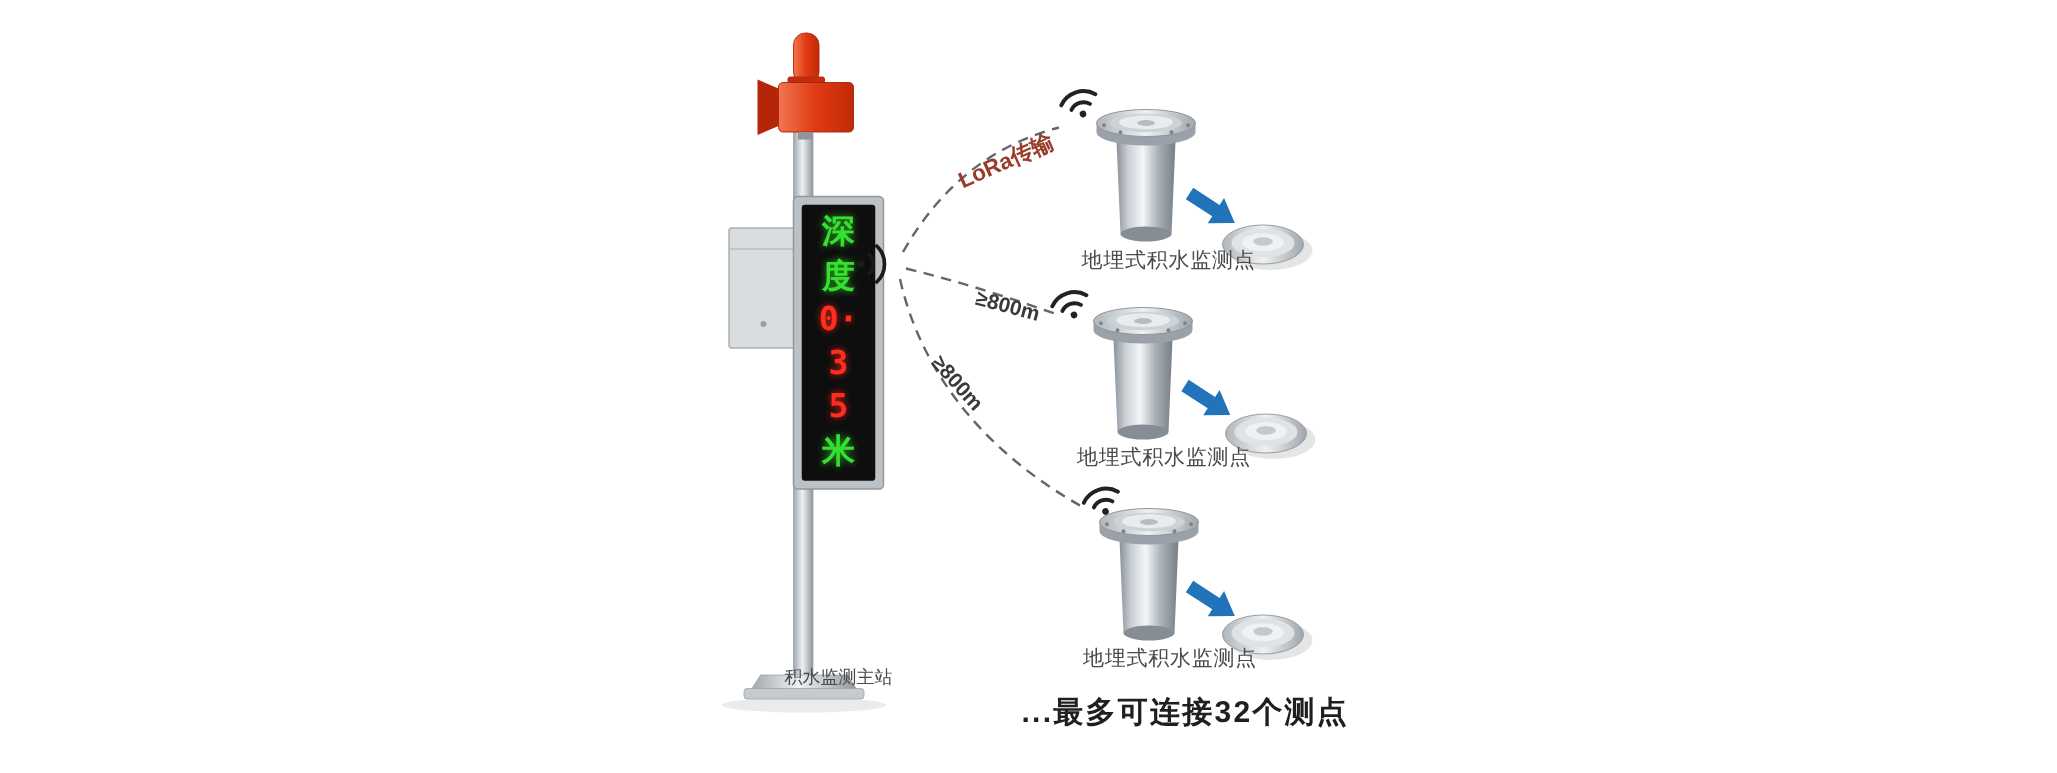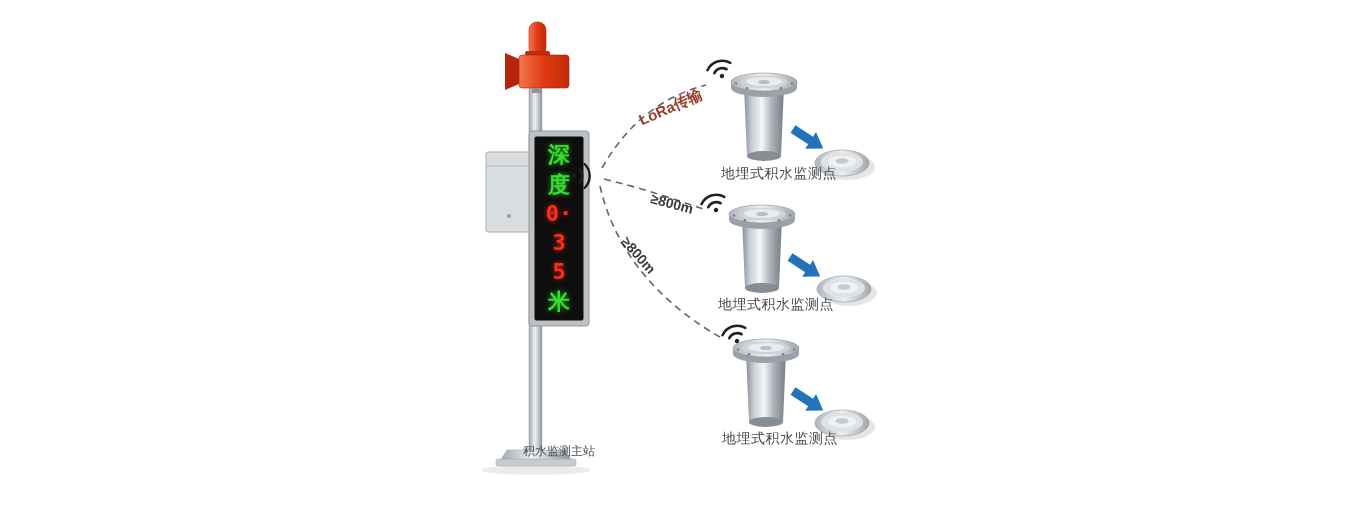--- a/index.html
+++ b/index.html
@@ -165,14 +165,15 @@
 
   <div class="link-label link-lora">LoRa传输</div>
   <div class="link-label link-d1">≥800m</div>
   <div class="link-label link-d2">≥800m</div>
 
   <div class="lbl station-label">积水监测主站</div>
   <div class="lbl sensor-label sensor-0">地埋式积水监测点</div>
   <div class="lbl sensor-label sensor-1">地埋式积水监测点</div>
   <div class="lbl sensor-label sensor-2">地埋式积水监测点</div>
 
+  <div class="caption">...最多可连接32个测点</div>
 
 </div>
 
 </body></html>

